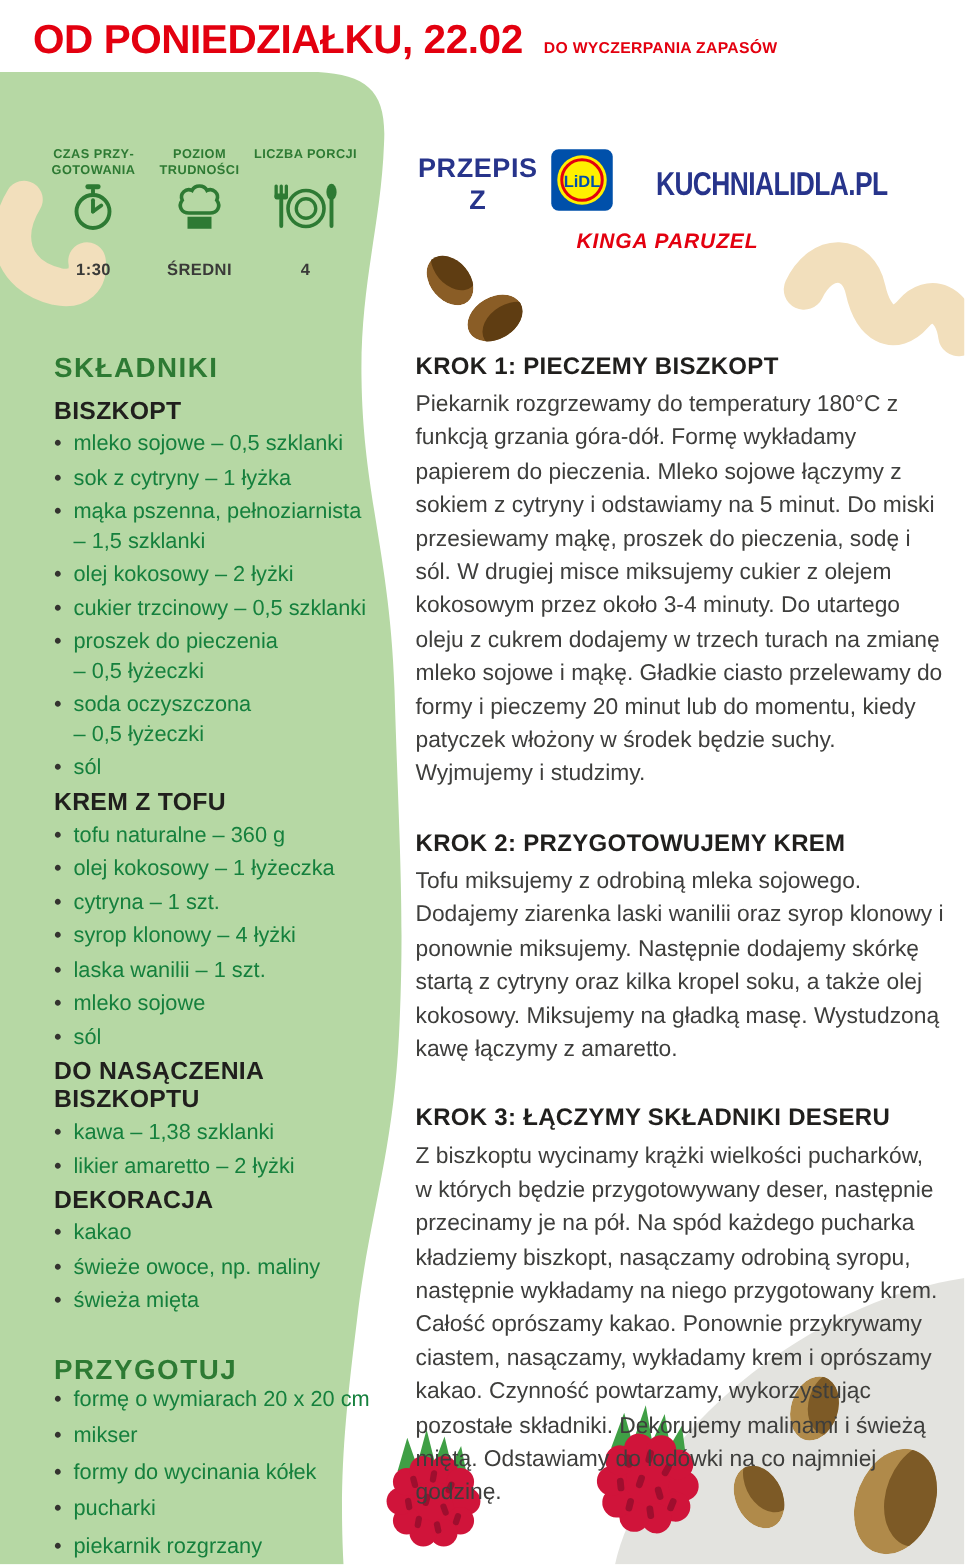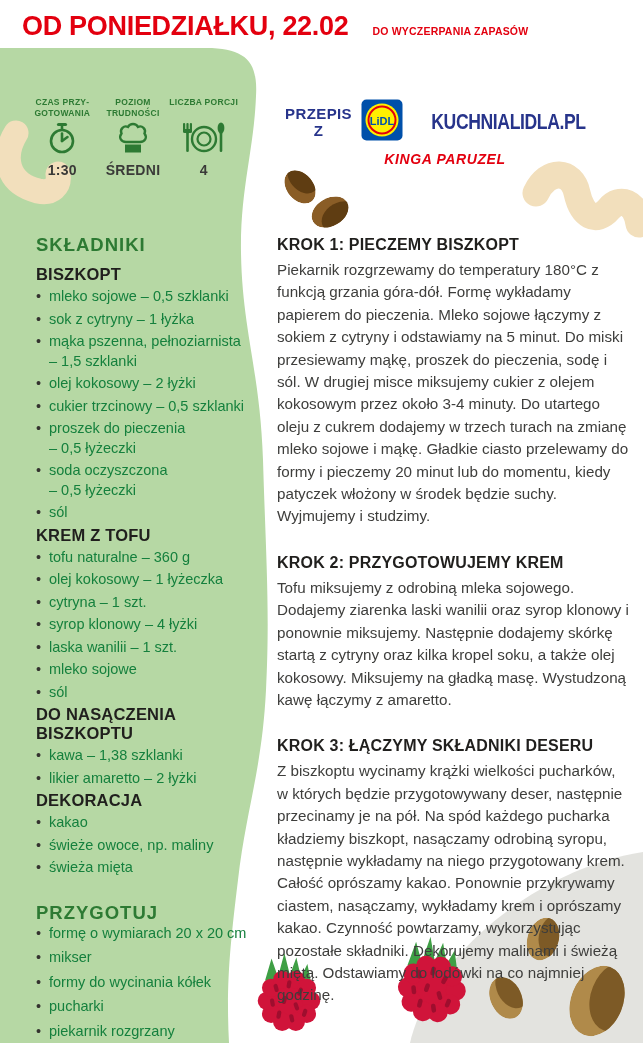--- a/index.html
+++ b/index.html
@@ -12,33 +12,33 @@
     --ink:#3e3e3c;
     --black:#201f1d;
   }
   *{margin:0;padding:0;box-sizing:border-box;}
   html,body{background:#fff;}
   body{font-family:"Liberation Sans",sans-serif;}
   .page{position:relative;width:643px;height:1043px;background:#fff;overflow:hidden;}
   .bg{position:absolute;left:0;top:0;z-index:0;}
   .layer{position:absolute;left:0;top:0;width:643px;height:1043px;z-index:1;}
 
-  .header{position:absolute;left:22px;top:11px;display:flex;align-items:baseline;gap:24px;}
+  .header{position:absolute;left:22px;top:11px;display:flex;align-items:baseline;gap:14px;}
   .header .t{font-size:27px;font-weight:800;color:var(--red);letter-spacing:-0.3px;}
   .header .s{font-size:10.5px;font-weight:700;color:var(--red);letter-spacing:0.2px;}
 
   .meta{position:absolute;left:27px;top:97px;width:212px;display:flex;justify-content:space-between;}
   .meta-item{width:74px;display:flex;flex-direction:column;align-items:center;text-align:center;}
   .meta-label{font-size:8.5px;font-weight:700;color:var(--dgreen);line-height:1.3;letter-spacing:0.3px;height:23px;}
   .meta-icon{height:36px;display:flex;align-items:center;justify-content:center;}
-  .meta-value{font-size:14px;font-weight:700;color:#3a3a38;margin-top:6px;letter-spacing:0.3px;}
+  .meta-value{font-size:11px;font-weight:700;color:#3a3a38;margin-top:18px;letter-spacing:0.3px;}
 
   .branding{position:absolute;left:290px;top:99px;width:310px;text-align:center;}
   .brand-row{display:flex;align-items:center;justify-content:center;gap:9px;}
-  .przepis{font-size:15px;font-weight:800;color:var(--navy);letter-spacing:0.4px;}
+  .przepis{font-size:18px;font-weight:800;color:var(--navy);letter-spacing:0.4px;}
   .site{font-size:22px;font-weight:700;color:var(--navy);letter-spacing:-0.5px;display:inline-block;transform:scaleX(.8);transform-origin:center;white-space:nowrap;}
   .author{margin-top:6px;font-size:14px;font-weight:800;font-style:italic;color:var(--red);letter-spacing:0.6px;}
 
   .left-col{position:absolute;left:36px;top:234px;width:216px;}
   .sec-h{font-size:18.5px;font-weight:800;color:var(--dgreen);letter-spacing:1px;}
   .ing-title{margin-bottom:9px;}
   .gname{font-size:16.5px;font-weight:800;color:var(--black);margin:3px 0;letter-spacing:0.2px;}
   .ing{position:relative;padding-left:13px;margin-bottom:3px;}
   .ing .dot{position:absolute;left:0;top:0;color:#34332f;font-size:14.5px;line-height:19.5px;}
   .ing .tx div{font-size:14.5px;line-height:19.5px;color:#15803d;white-space:nowrap;}

